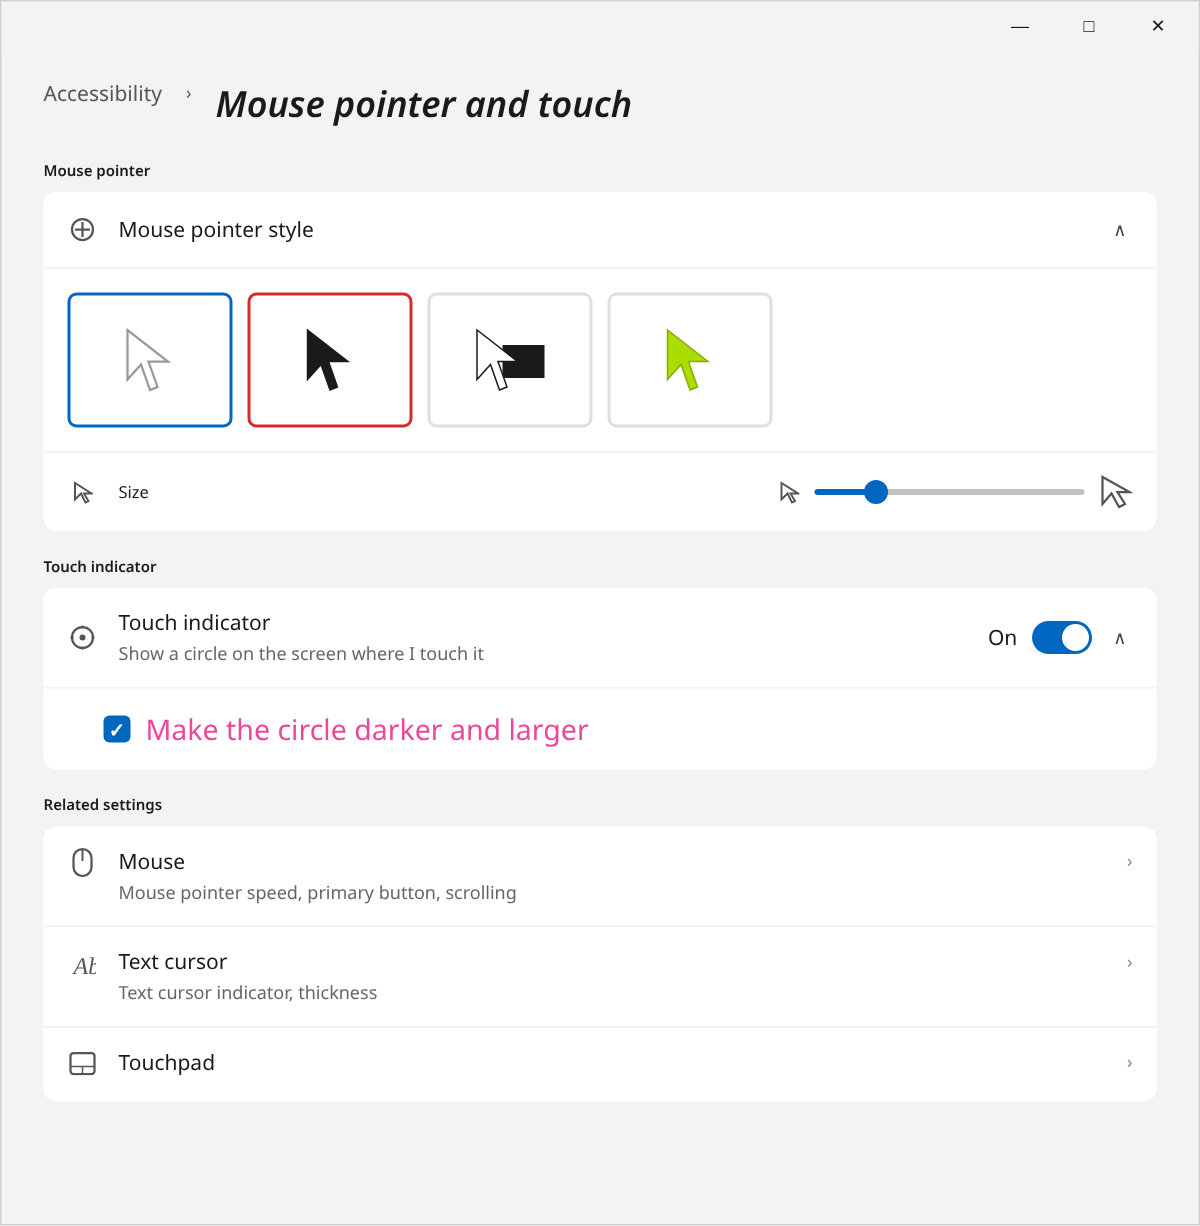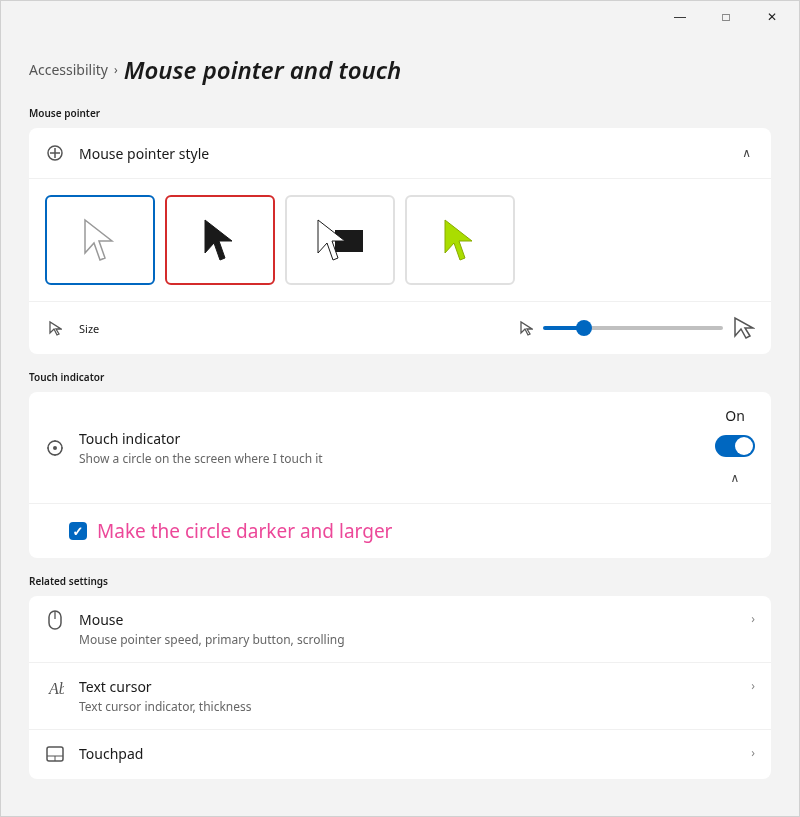--- a/index.html
+++ b/index.html
@@ -46,22 +46,21 @@
     }
 
     .content {
       flex: 1;
       padding: 20px 28px 20px 28px;
       overflow-y: auto;
     }
 
     .breadcrumb {
       display: flex;
-      align-items: center;
-      gap: 6px;
+      gap: 16px;
       margin-bottom: 20px;
     }
 
     .breadcrumb-parent {
       font-size: 14px;
       color: #555;
       cursor: pointer;
     }
 
     .breadcrumb-chevron {
@@ -218,21 +217,20 @@
     .touch-subtitle {
       font-size: 12px;
       color: #666;
       margin-top: 2px;
     }
 
     .touch-controls {
       display: flex;
       align-items: center;
       gap: 10px;
-      flex-direction: column;
     }
 
     .toggle-label {
       font-size: 14px;
       color: #1a1a1a;
     }
 
     .toggle {
       width: 40px;
       height: 22px;

